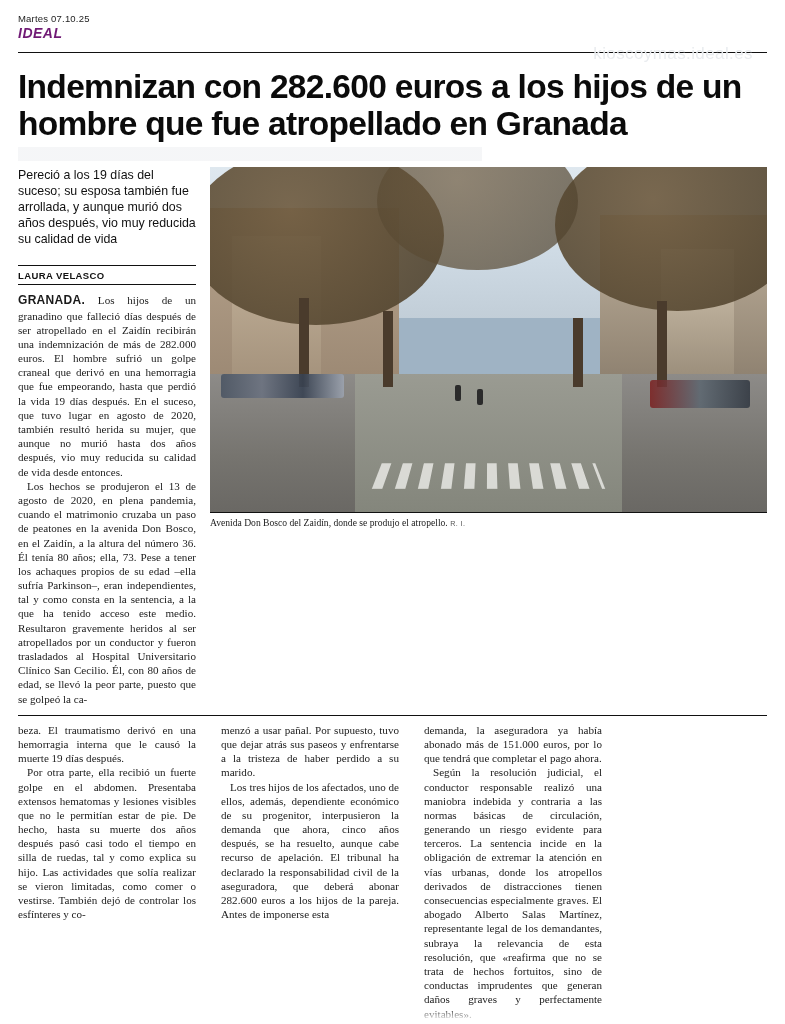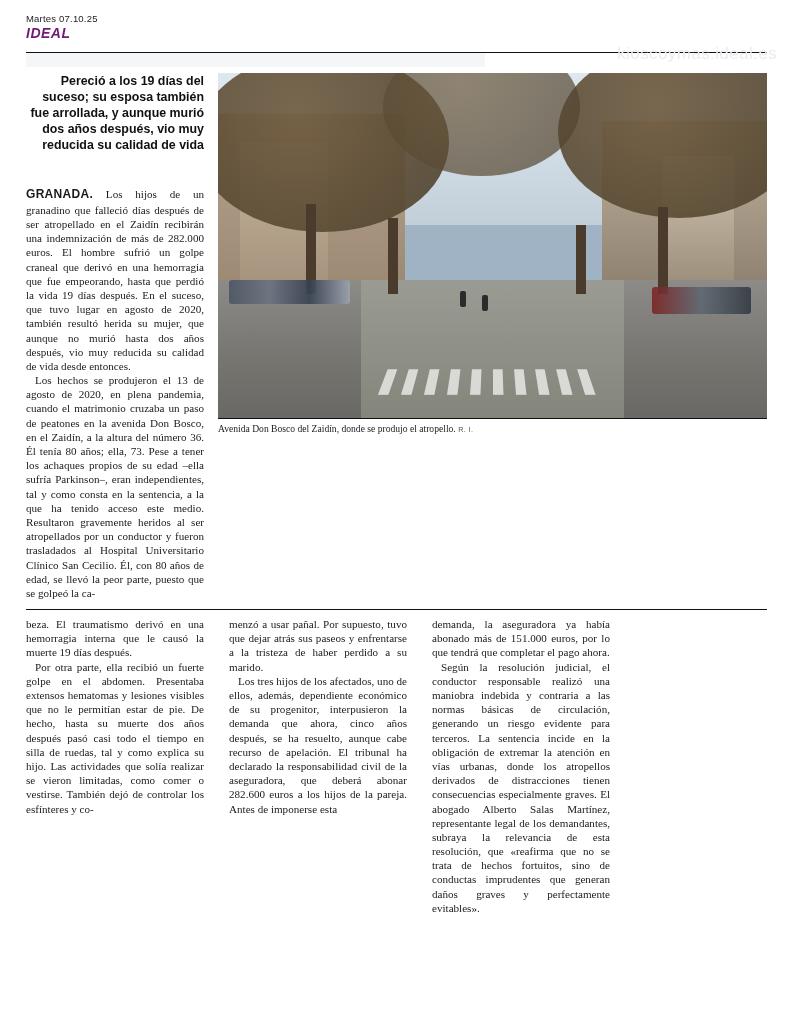--- a/index.html
+++ b/index.html
@@ -7,40 +7,40 @@
     width:785px;height:1024px;
     background:#ffffff;
     font-family:"Liberation Serif", serif;
     color:#111;
     overflow:hidden;
     position:relative;
   }
   .page{
     width:785px;height:1024px;
     box-sizing:border-box;
-    padding:14px 18px 0 26px;
+    padding:14px 18px 0 18px;
     position:relative;
   }
   
   .masthead{
     display:flex;align-items:flex-start;justify-content:space-between;
     padding-bottom:4px;
   }
   .masthead-left{display:flex;flex-direction:column;line-height:1.1;}
   .date{
     font-family:"Liberation Sans", sans-serif;
     font-size:9.5px;color:#222;letter-spacing:.2px;
   }
   .brand{
     font-family:"Liberation Sans", sans-serif;
     font-weight:bold;font-style:italic;
     font-size:14px;letter-spacing:.5px;color:#701a75;margin-top:2px;
   }
   .watermark{
-    position:absolute;top:44px;right:8px;
+    position:absolute;top:44px;right:32px;
     font-family:"Liberation Sans", sans-serif;
     font-size:17px;color:#e9ecef;letter-spacing:.4px;
     user-select:none;
   }
   .rule-top{border-top:1px solid #111;margin-top:6px;}
   
   .headline{
     font-family:"Liberation Sans", sans-serif;
     font-weight:bold;
     font-size:33.5px;
@@ -53,26 +53,25 @@
     height:14px;
     background:linear-gradient(90deg,#f2f3f5 0 62%,transparent 62%);
     opacity:.75;
     margin-bottom:6px;
   }
   
   .top-block{display:flex;gap:14px;margin-top:6px;}
   .col-left{width:178px;flex:0 0 178px;}
   .standfirst{
     font-family:"Liberation Sans", sans-serif;
-    font-weight:bold;
+    font-weight:normal;
     font-size:12.4px;
     line-height:1.3;
     color:#111;
-    margin-bottom:34px;
-    text-align:right;
+    margin-bottom:18px;
   }
   .byline{
     font-family:"Liberation Sans", sans-serif;
     font-weight:bold;font-size:9.5px;letter-spacing:.4px;
     border-top:1px solid #111;border-bottom:1px solid #111;
     padding:4px 0 3px 0;margin-bottom:8px;color:#111;
   }
   .body-text{
     font-size:11.1px;line-height:1.28;text-align:justify;
     hyphens:auto;color:#1a1a1a;
@@ -142,25 +141,27 @@
 
   <div class="masthead">
     <div class="masthead-left">
       <span class="date">Martes 07.10.25</span>
       <span class="brand">IDEAL</span>
     </div>
   </div>
   <div class="watermark">kioscoymas.ideal.es</div>
   <div class="rule-top"></div>
 
+  <h1 class="headline">Indemnizan con 282.600 euros a los hijos de un hombre que fue atropellado en Granada</h1>
   <div class="headline-ghost"></div>
 
   <div class="top-block">
     <div class="col-left">
       <div class="standfirst">Pereció a los 19 días del suceso; su esposa también fue arrollada, y aunque murió dos años después, vio muy reducida su calidad de vida</div>
+      <div class="byline">LAURA VELASCO</div>
       <div class="body-text">
         <p><span class="dateline">GRANADA.</span> <span>Los hijos de un granadino que falleció días después de ser atropellado en el Zaidín recibirán una indemnización de más de 282.000 euros. El hombre sufrió un golpe craneal que derivó en una hemorragia que fue empeorando, hasta que perdió la vida 19 días después. En el suceso, que tuvo lugar en agosto de 2020, también resultó herida su mujer, que aunque no murió hasta dos años después, vio muy reducida su calidad de vida desde entonces.</span></p>
         <p>Los hechos se produjeron el 13 de agosto de 2020, en plena pandemia, cuando el matrimonio cruzaba un paso de peatones en la avenida Don Bosco, en el Zaidín, a la altura del número 36. Él tenía 80 años; ella, 73. Pese a tener los achaques propios de su edad –ella sufría Parkinson–, eran independientes, tal y como consta en la sentencia, a la que ha tenido acceso este medio. Resultaron gravemente heridos al ser atropellados por un conductor y fueron trasladados al Hospital Universitario Clínico San Cecilio. Él, con 80 años de edad, se llevó la peor parte, puesto que se golpeó la ca-</p>
       </div>
     </div>
 
     <div class="photo-wrap">
       <div class="photo">
         <div class="sky"></div>
         <div class="bldg-l"></div>

